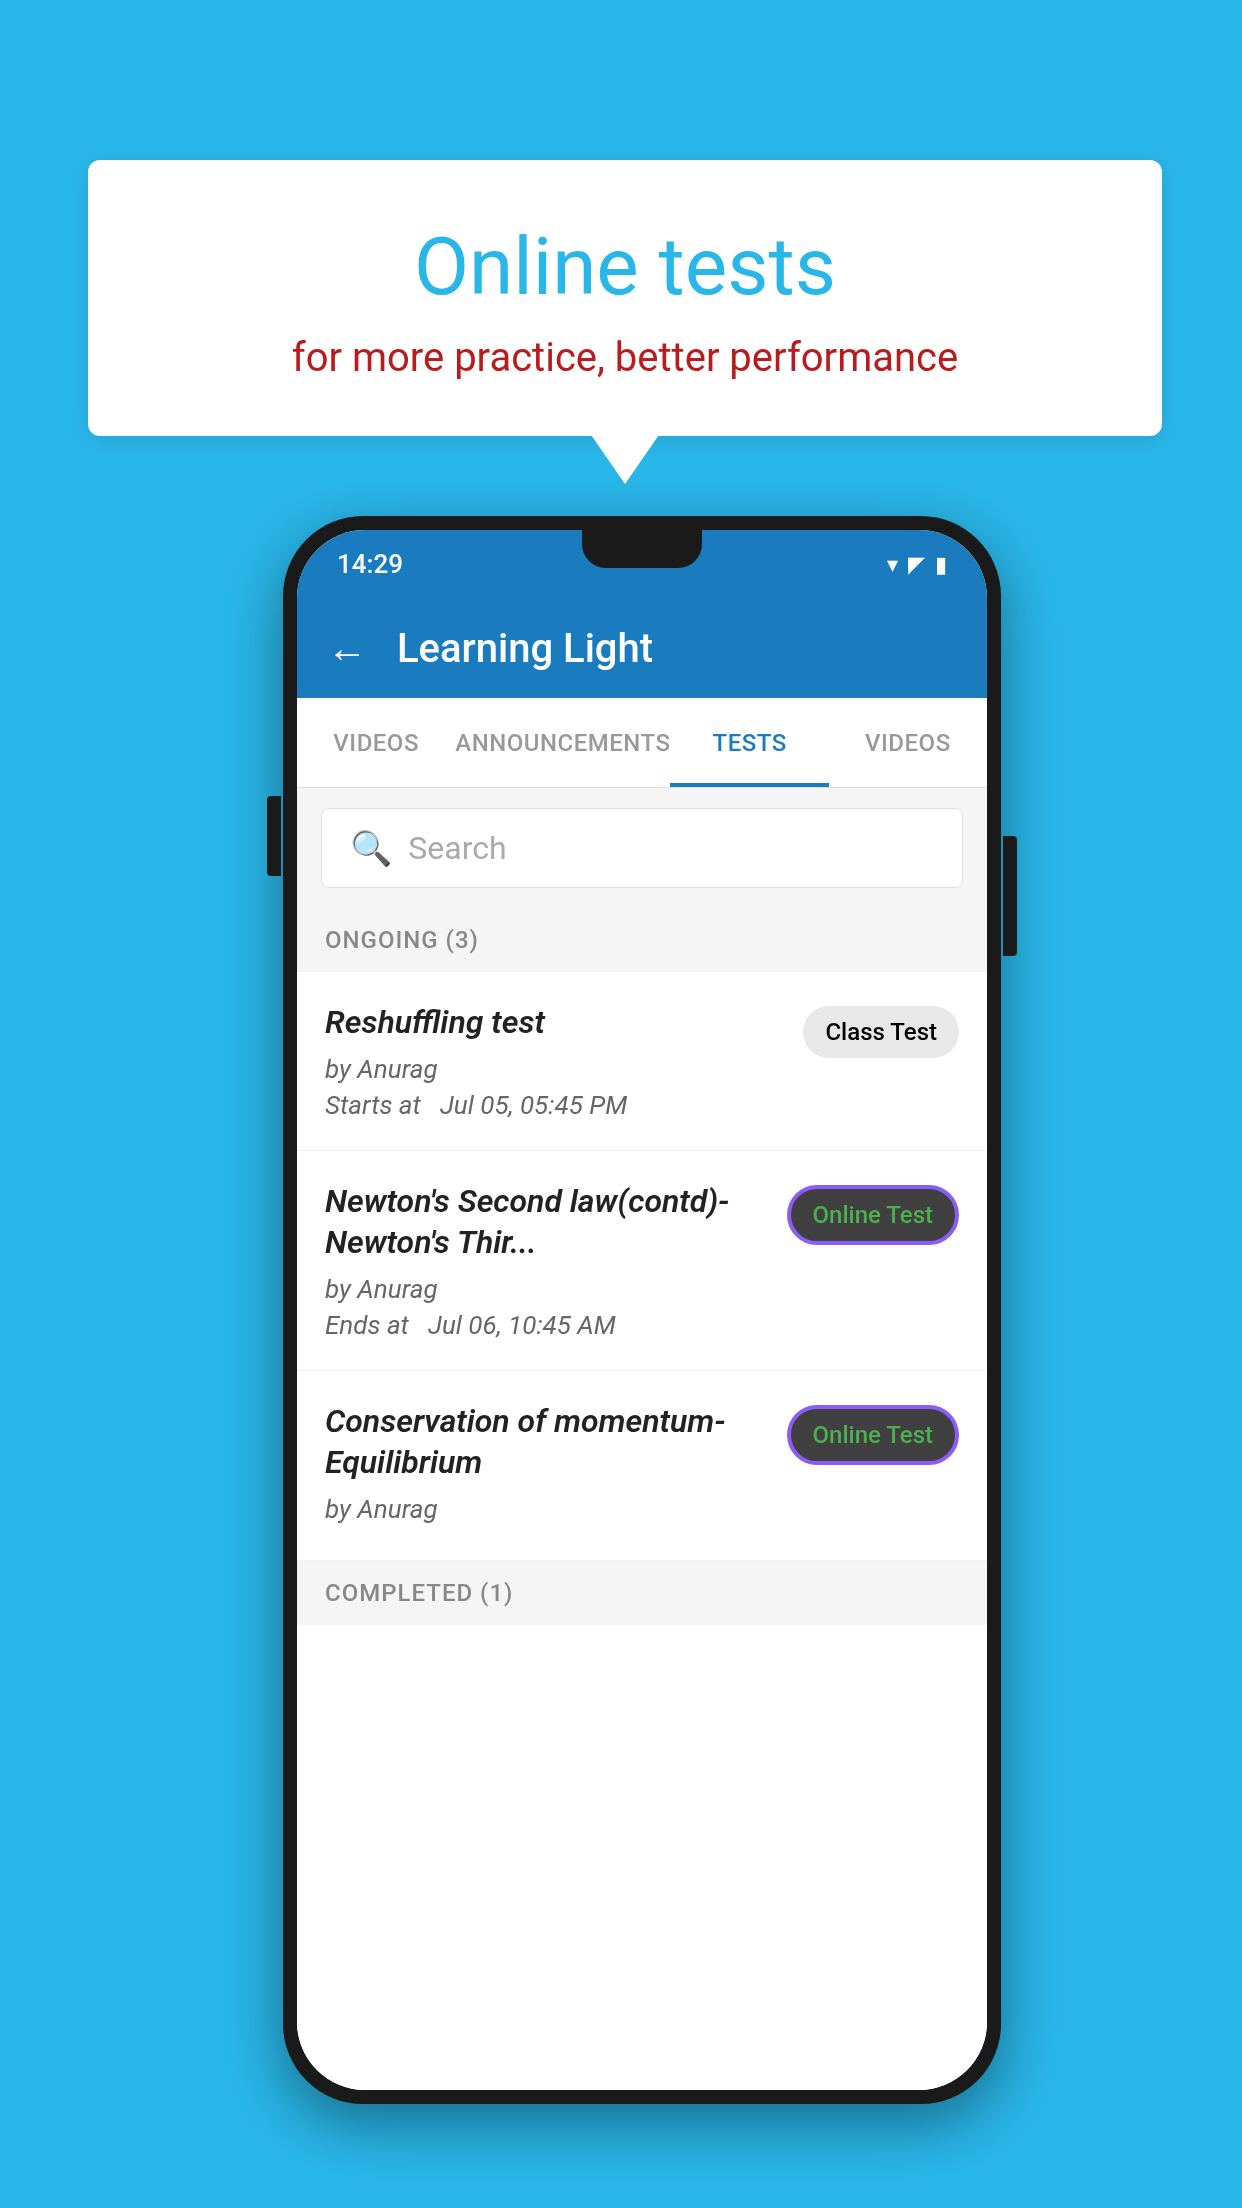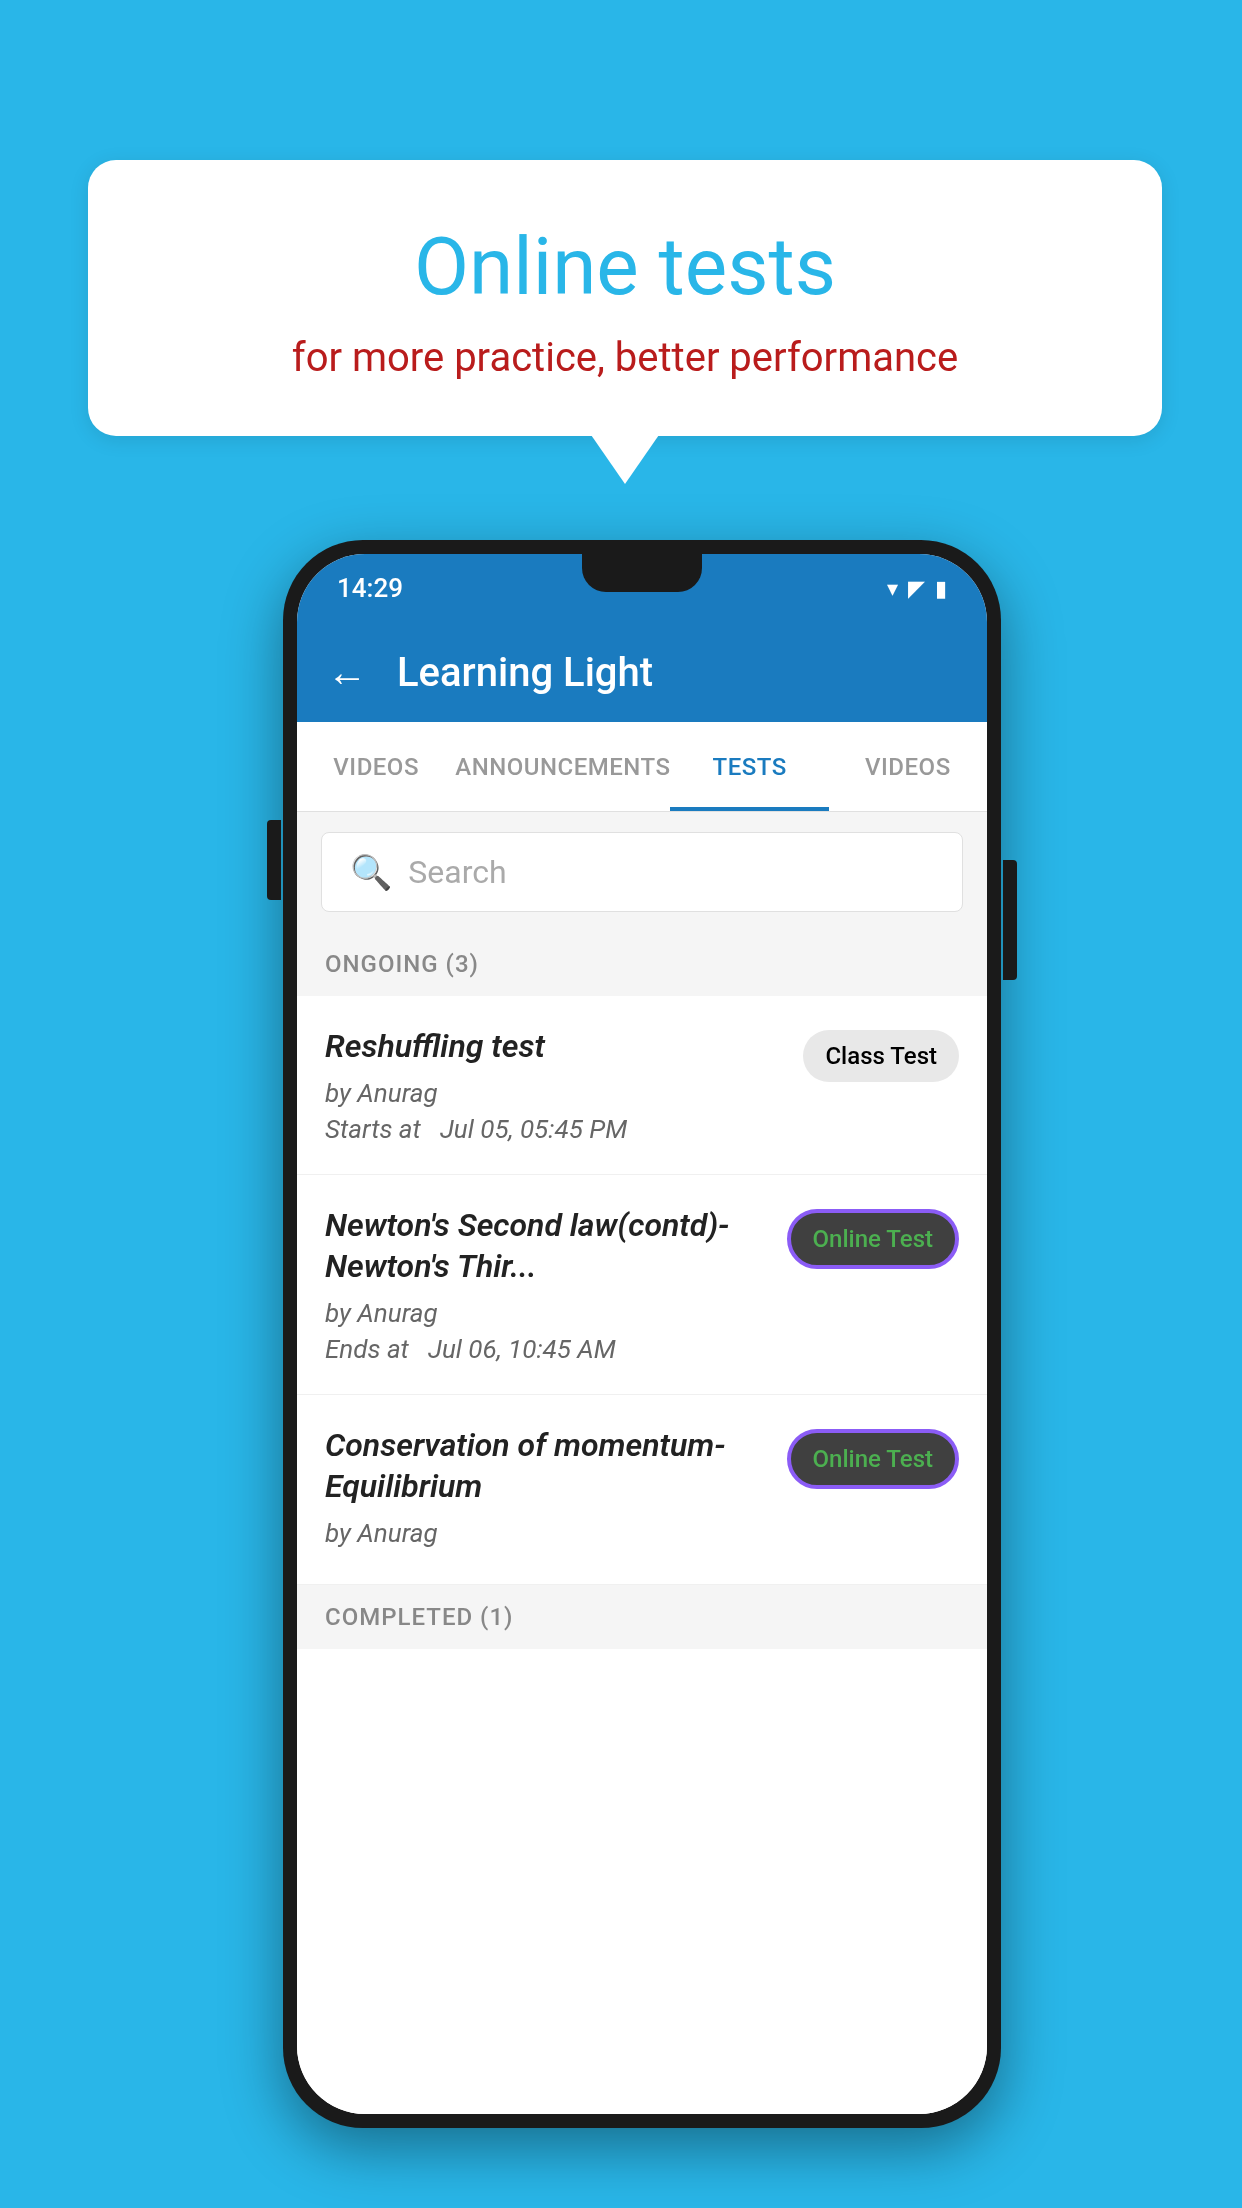--- a/index.html
+++ b/index.html
@@ -13,21 +13,21 @@
       position: relative;
     }
 
     
     .speech-bubble {
       position: absolute;
       top: 160px;
       left: 88px;
       right: 80px;
       background: white;
-      border-radius: 28px;
+      border-radius: 12px;
       padding: 60px 60px 55px;
       box-shadow: 0 4px 20px rgba(0,0,0,0.1);
     }
 
     .speech-bubble::after {
       content: '';
       position: absolute;
       bottom: -48px;
       left: 50%;
       transform: translateX(-50%);
@@ -49,21 +49,21 @@
     .bubble-subtitle {
       text-align: center;
       color: #b91c1c;
       font-size: 40px;
       font-weight: 400;
     }
 
     
     .phone-container {
       position: absolute;
-      top: 540px;
+      top: 516px;
       left: 50%;
       transform: translateX(-50%);
       width: 760px;
       height: 1588px;
       padding-left: 42px;
     }
 
     .phone-frame {
       width: 100%;
       height: 100%;

